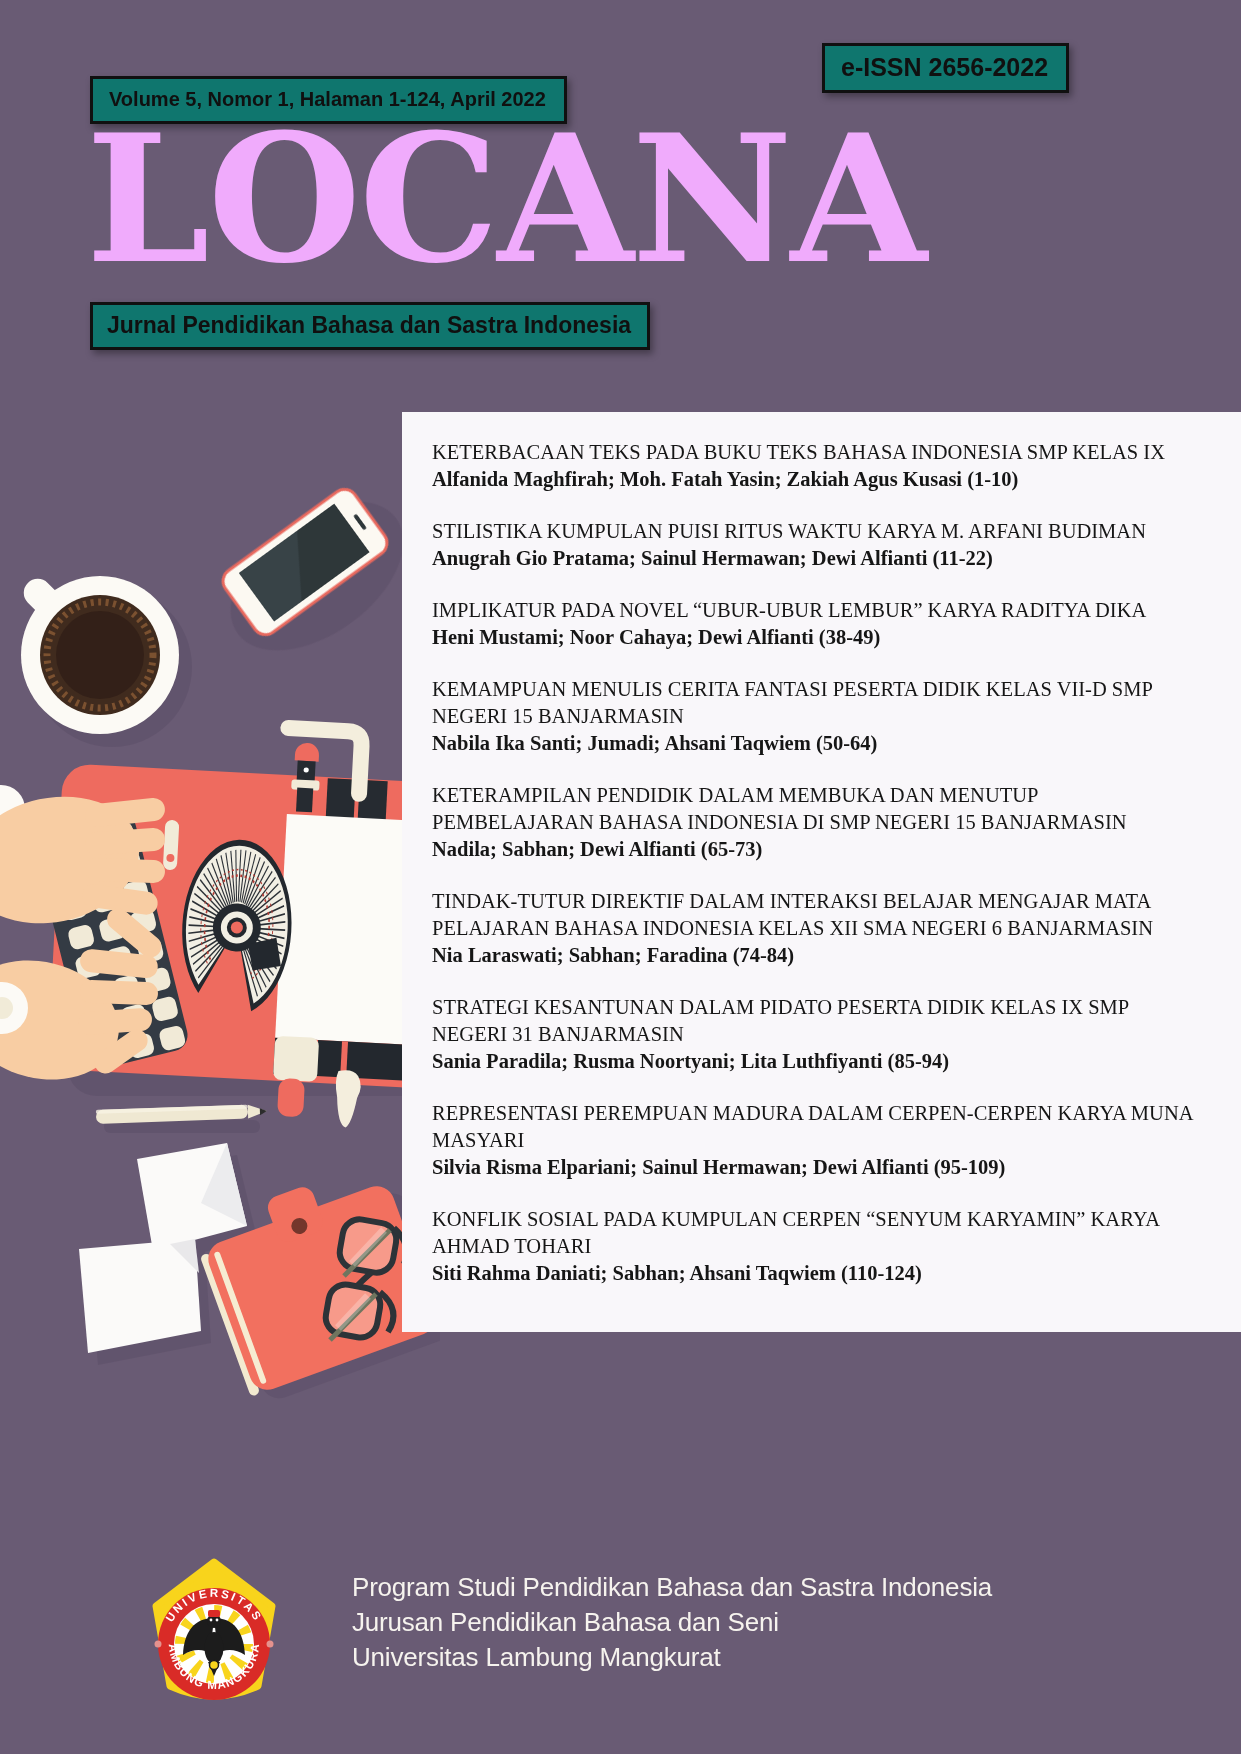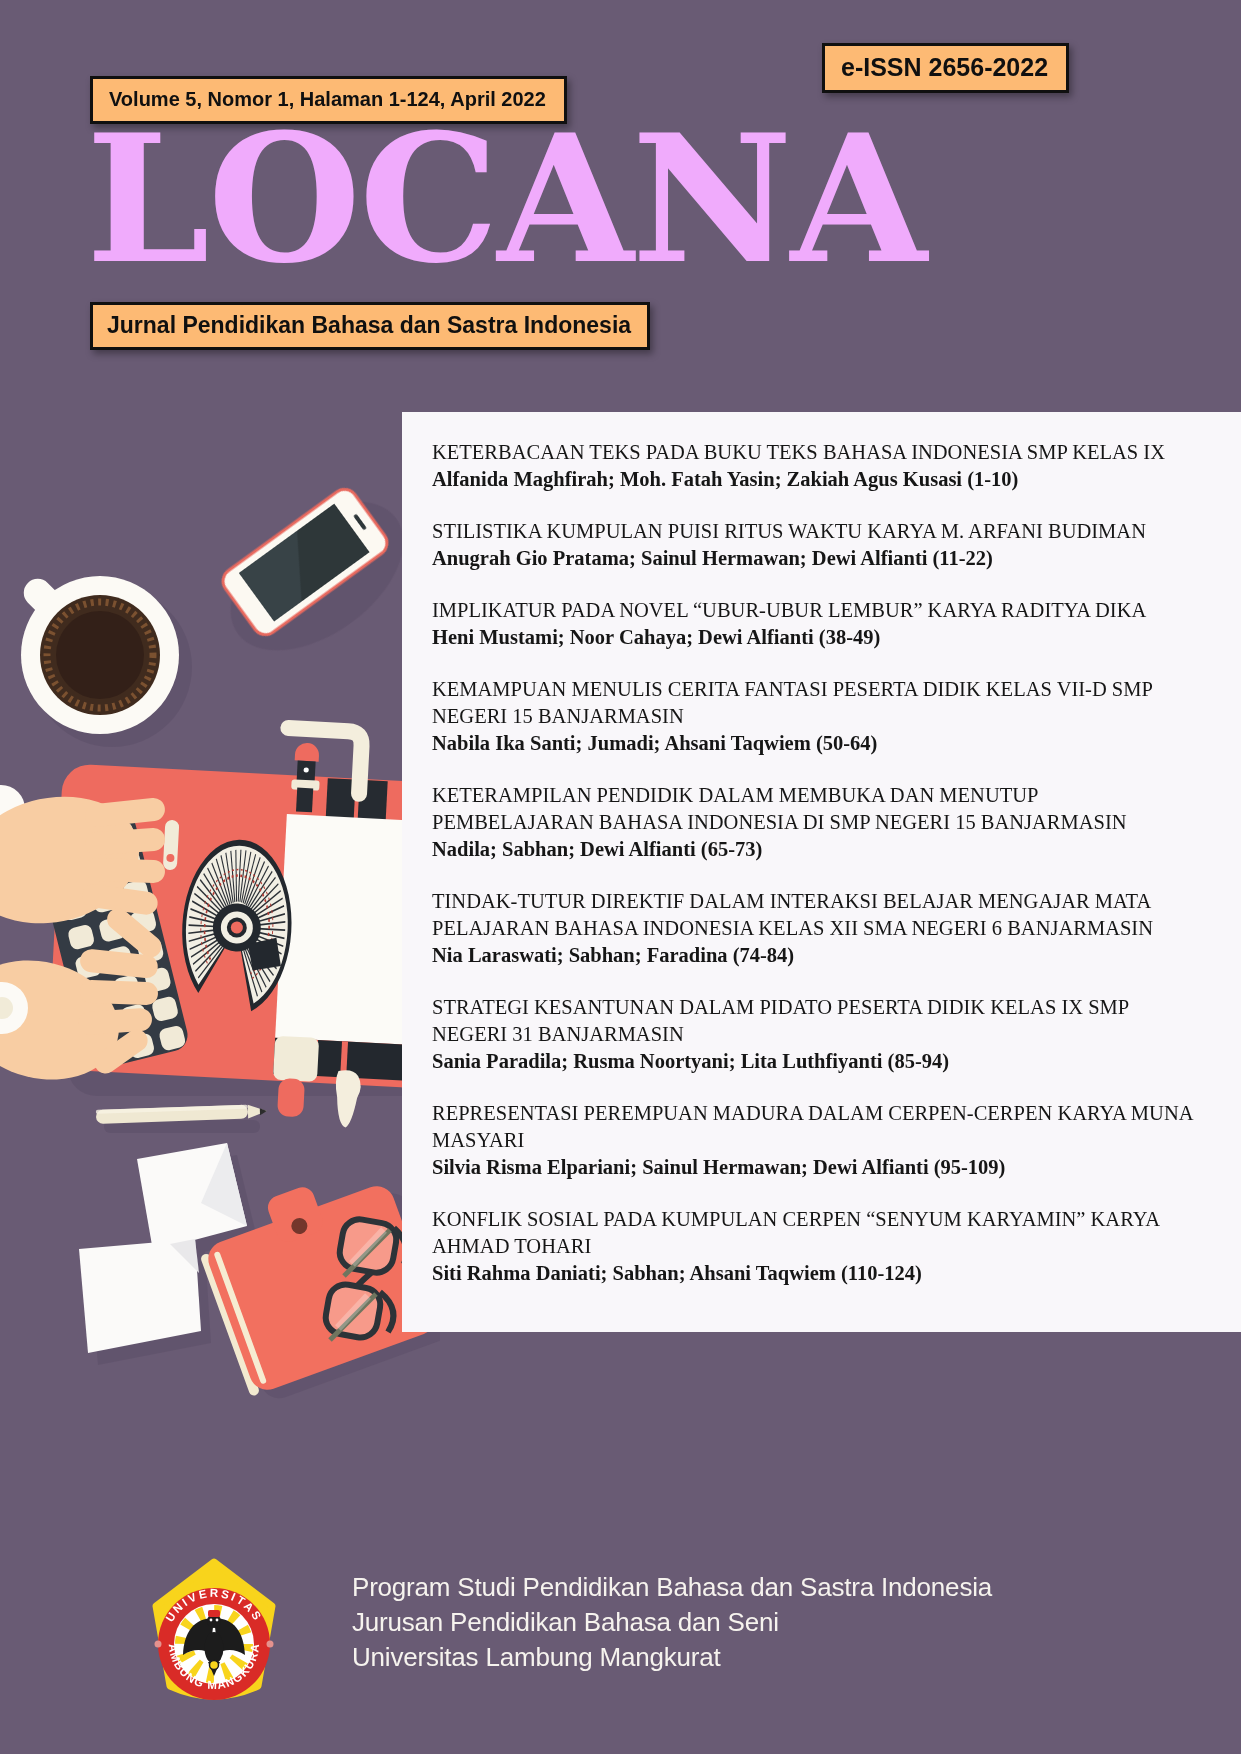--- a/index.html
+++ b/index.html
@@ -1,18 +1,18 @@
 <!DOCTYPE html>
 <html><head>
 <meta charset="utf-8">
 <style>
   html,body{margin:0;padding:0;background:#4a4050;}
   .page{position:relative;width:1241px;height:1754px;background:#695b74;overflow:hidden;
         font-family:"Liberation Sans",sans-serif;}
-  .box{position:absolute;background:#fdba74;border:3px solid #101010;color:#101010;
+  .box{position:absolute;background:#0f766e;border:3px solid #101010;color:#101010;
        font-weight:bold;box-shadow:3px 4px 7px rgba(0,0,0,.35);white-space:nowrap;}
   .vol-box{left:90px;top:76px;font-size:20px;padding:9px 18px 10px 16px;}
   .issn-box{left:822px;top:43px;font-size:25px;padding:7px 18px 8px 16px;}
   .sub-box{left:90px;top:302px;font-size:23px;padding:7px 16px 8px 14px;}
   .journal-title{position:absolute;left:86px;top:108px;width:840px;color:#f0abfc;
        font-family:"DejaVu Serif",serif;font-weight:bold;font-size:176px;line-height:1.05;
        letter-spacing:-2px;white-space:nowrap;}
   .panel{position:absolute;left:402px;top:412px;width:839px;height:920px;
          background:#f9f7fa;box-sizing:border-box;padding:27px 42px 18px 30px;}
   .article{margin-bottom:25px;font-family:"Liberation Serif",serif;color:#161616;}

